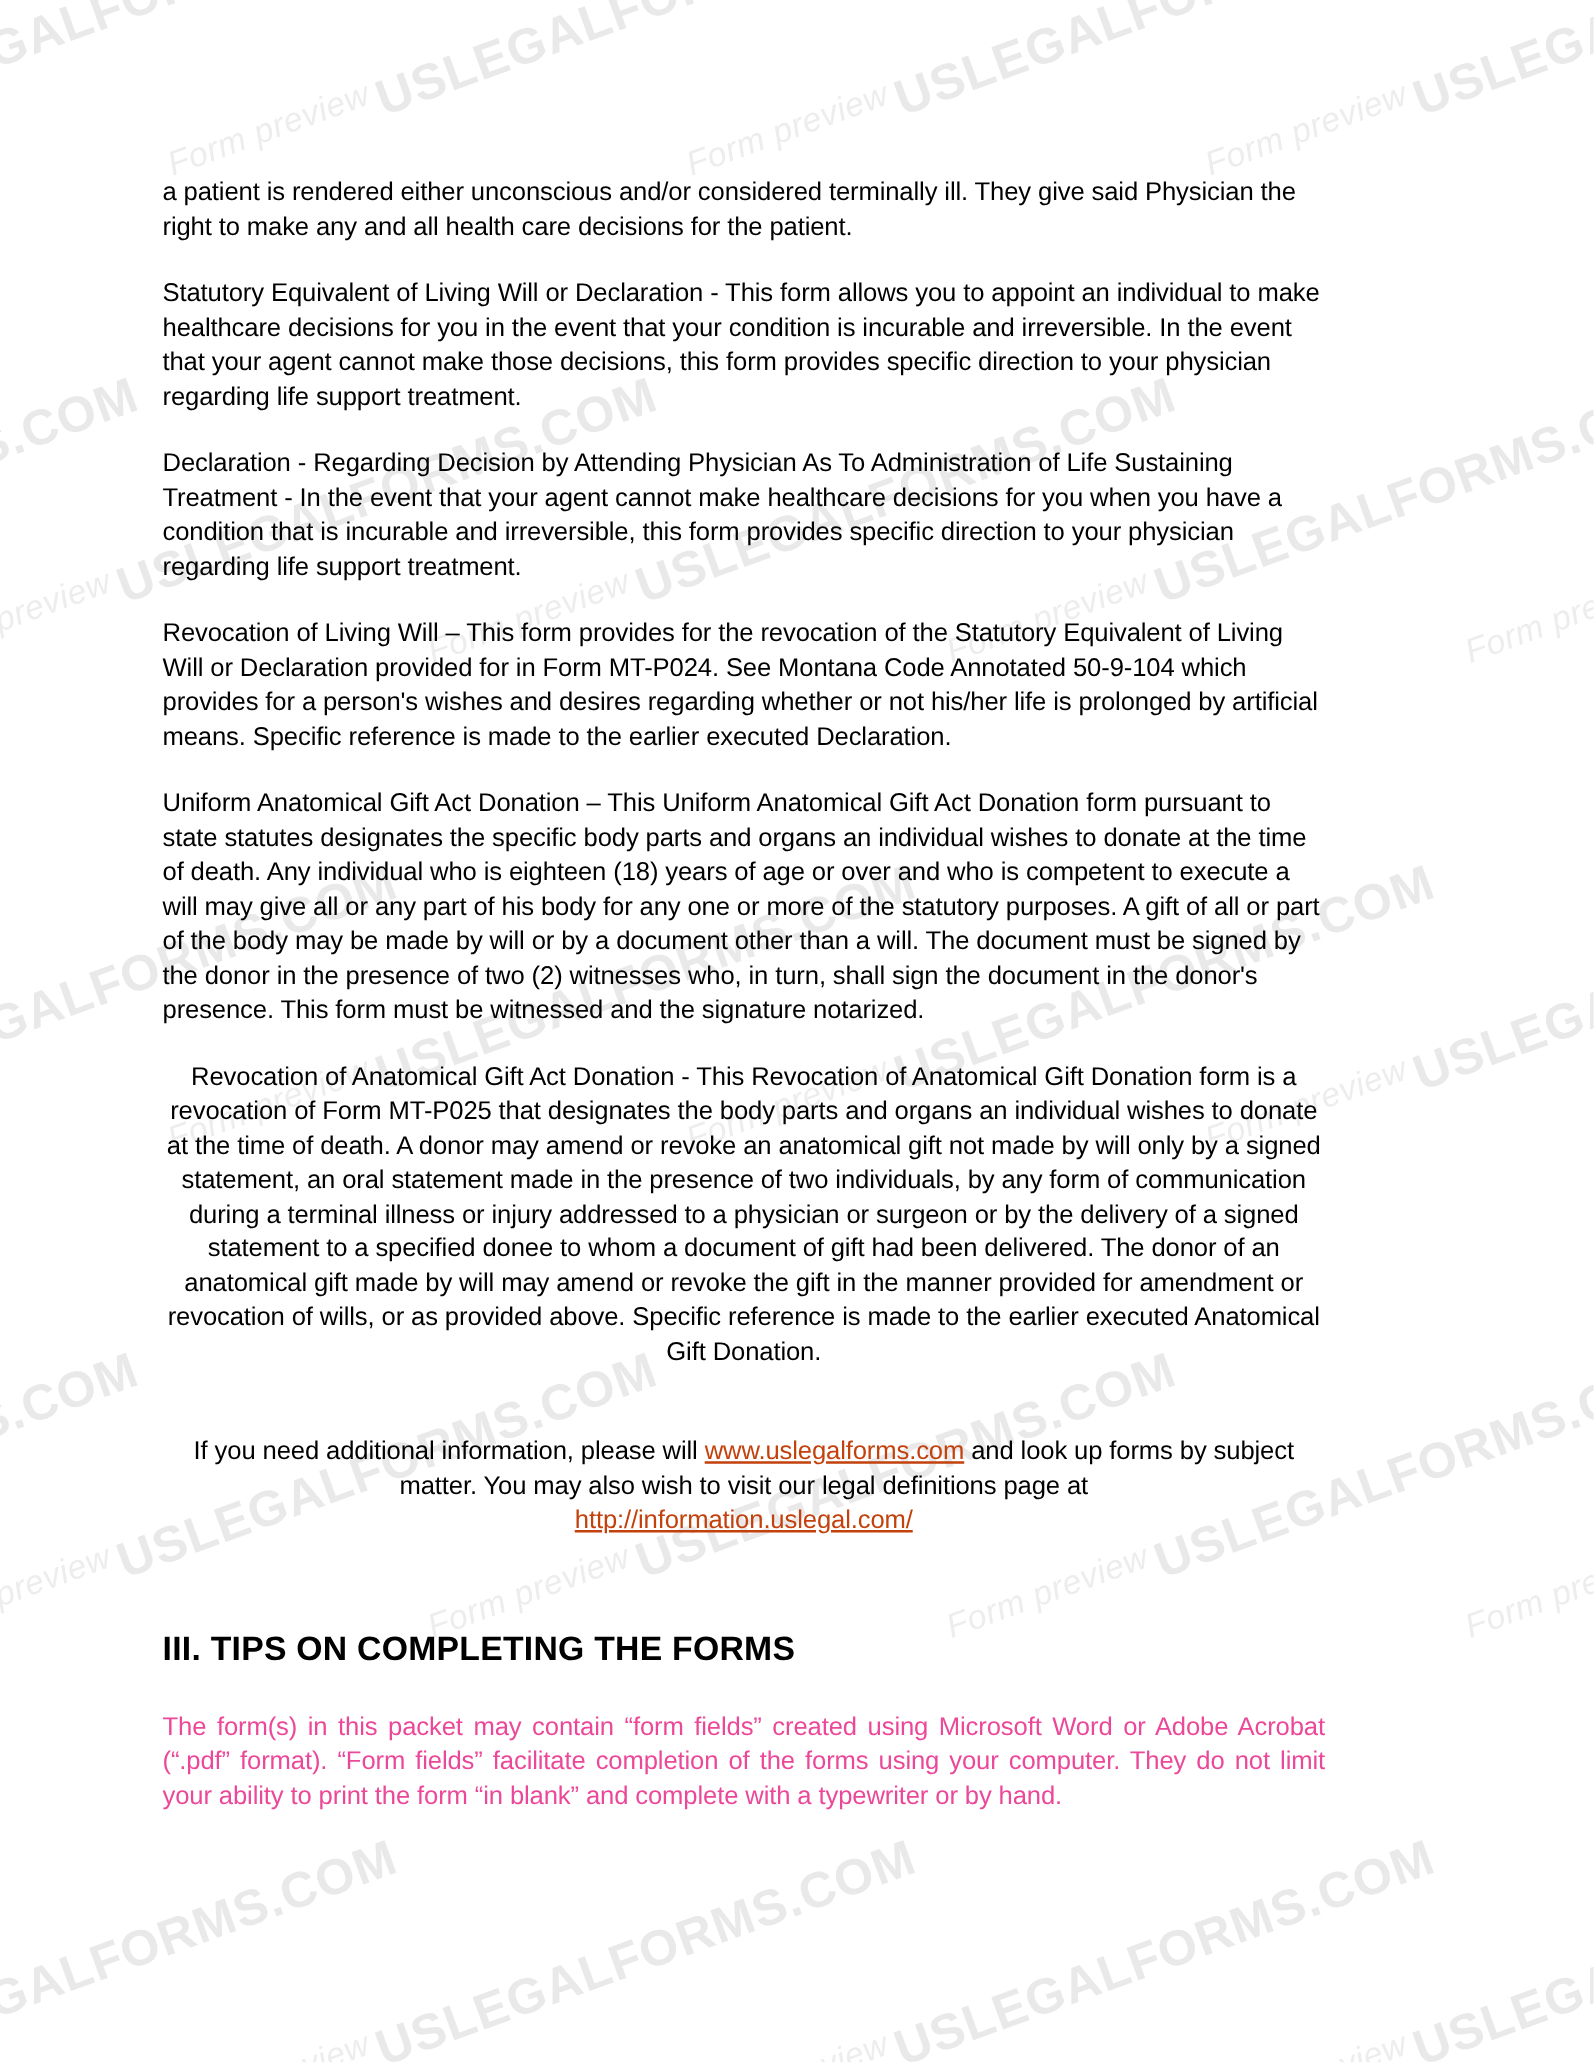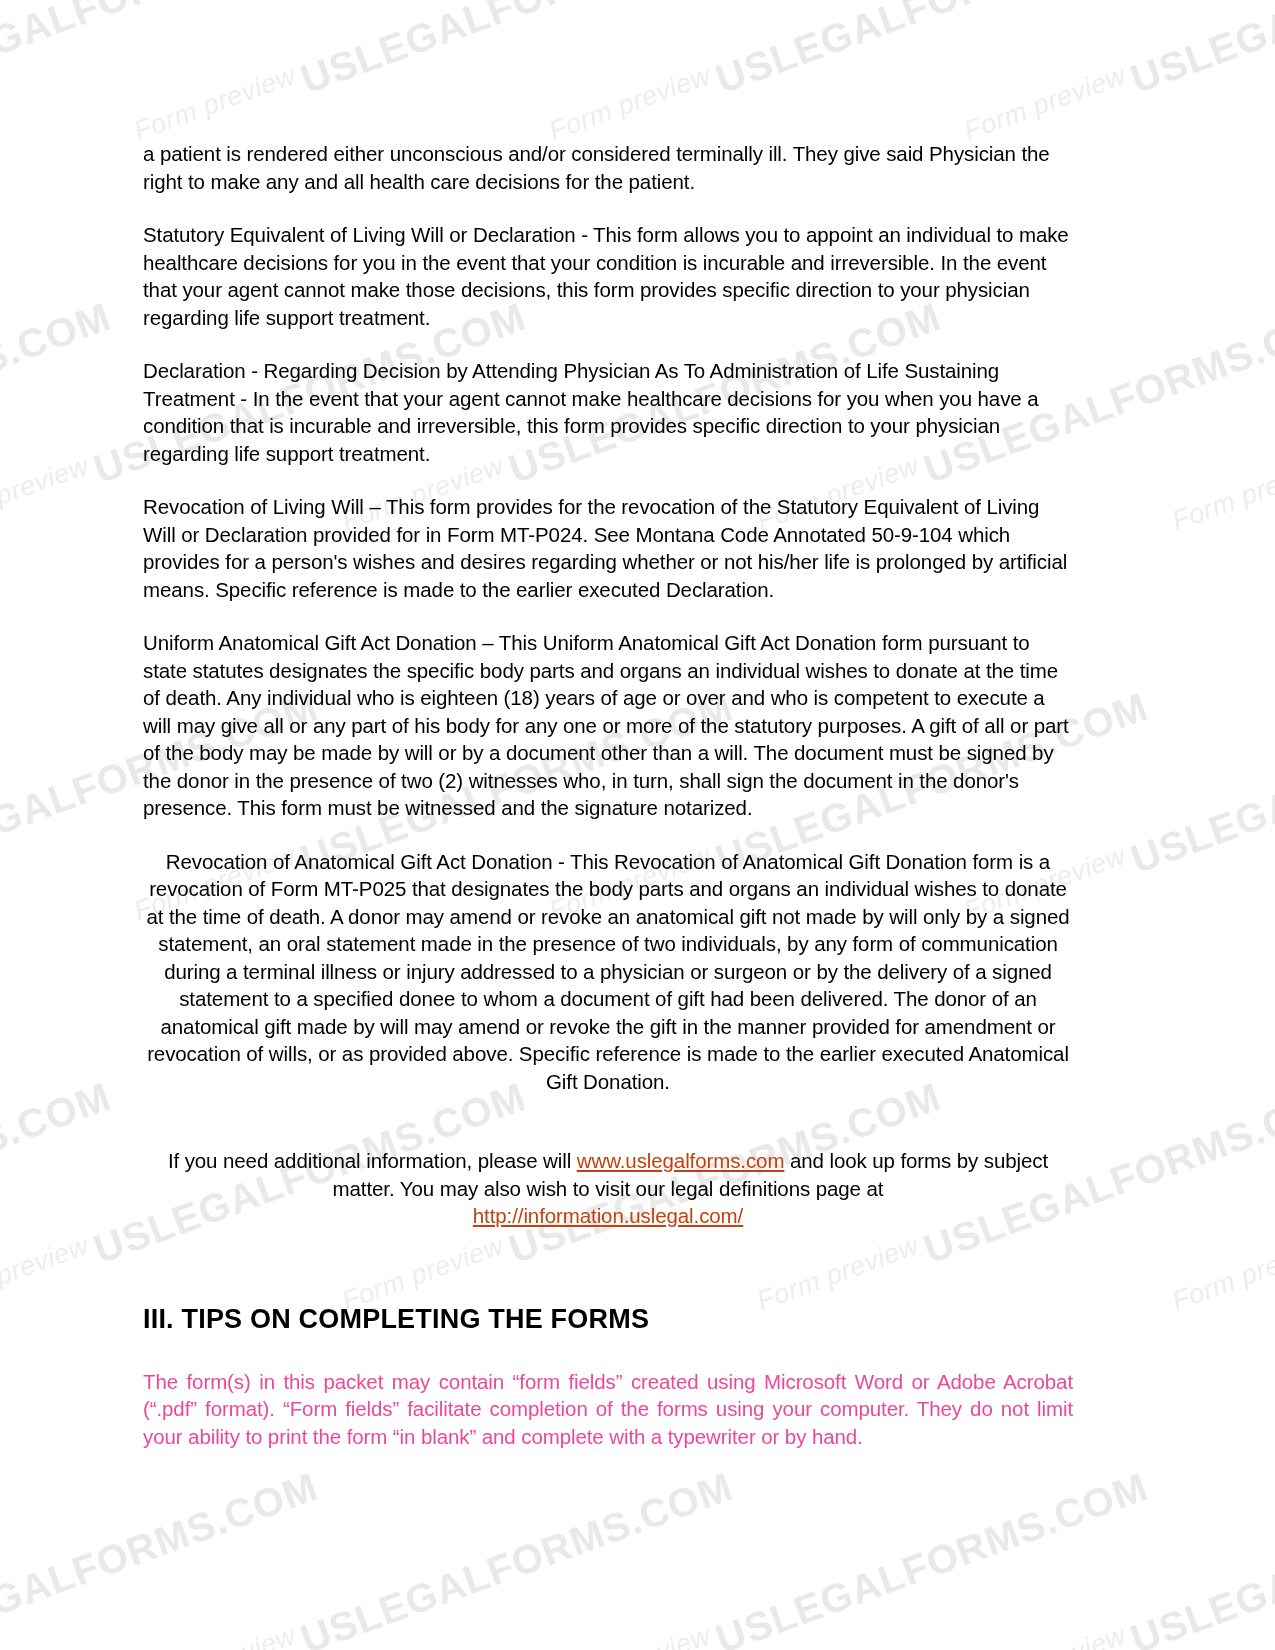--- a/index.html
+++ b/index.html
@@ -41,21 +41,21 @@
     font-size: 27px;
     font-weight: normal;
     font-style: italic;
     color: #ededed;
     letter-spacing: 0.5px;
   }
 
   
   .content {
     position: absolute;
-    left: 143px;
+    left: 130px;
     top: 140px;
     width: 930px;
     z-index: 2;
   }
 
   p.body-text {
     margin: 0 0 26px 0;
     font-size: 20.5px;
     line-height: 27.5px;
     color: #000000;

